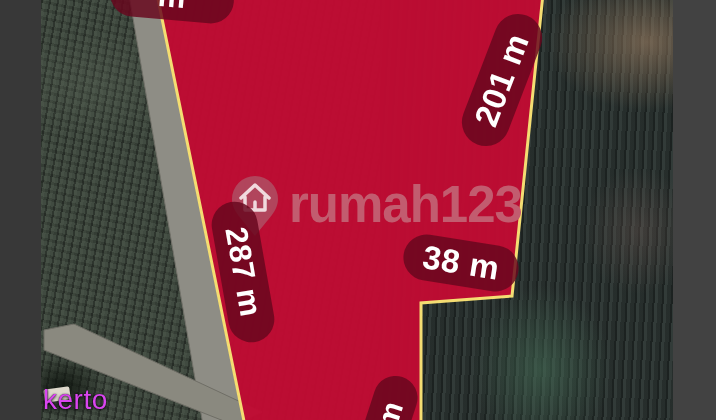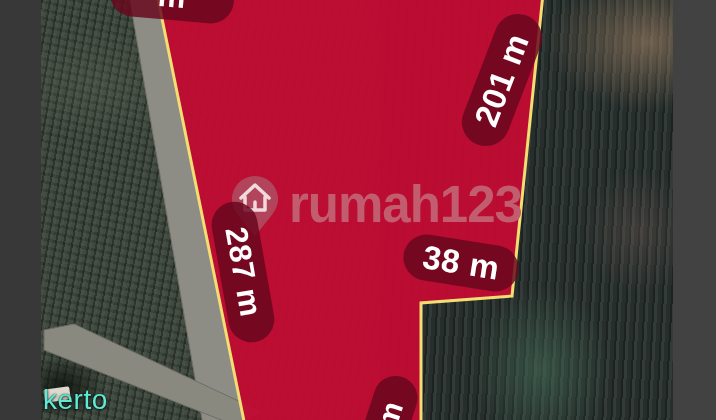--- a/index.html
+++ b/index.html
@@ -52,21 +52,21 @@
   .pill-38{left:362px;top:240px;width:116px;height:46px;transform:rotate(9deg);font-size:33px;}
   .pill-top{left:69px;top:-26px;width:124px;height:46px;transform:rotate(5deg);}
   .pill-bottom{left:309px;top:393px;width:80px;height:44px;transform:rotate(-72deg);font-size:30px;}
   .watermark{position:absolute;left:186px;top:172px;z-index:10;display:flex;align-items:center;}
   .brand-text{
     font-size:51px;font-weight:700;letter-spacing:-1px;
     color:var(--c-brand);line-height:64px;margin-left:2px;
   }
   .place-label{
     position:absolute;left:2px;top:384px;z-index:20;
-    color:#5eead4;font-size:28px;letter-spacing:.5px;
+    color:#d946ef;font-size:28px;letter-spacing:.5px;
     text-shadow:0 1px 3px rgba(0,0,0,.9),0 0 1px rgba(0,0,0,.8);
   }
 </style>
 </head>
 <body>
 
 <div class="screen">
 
   <div class="bar left"></div>
 

